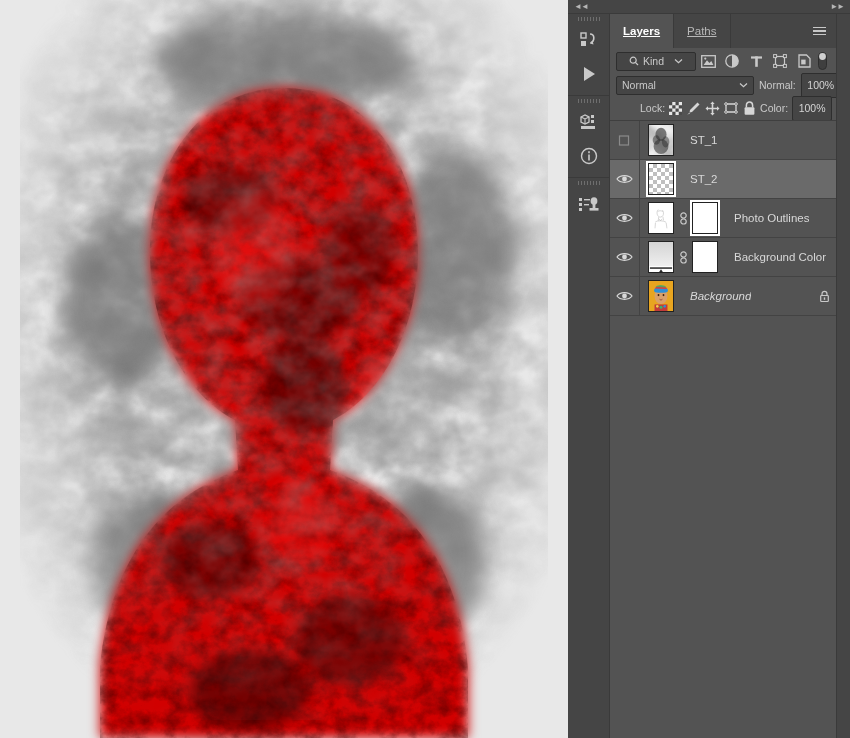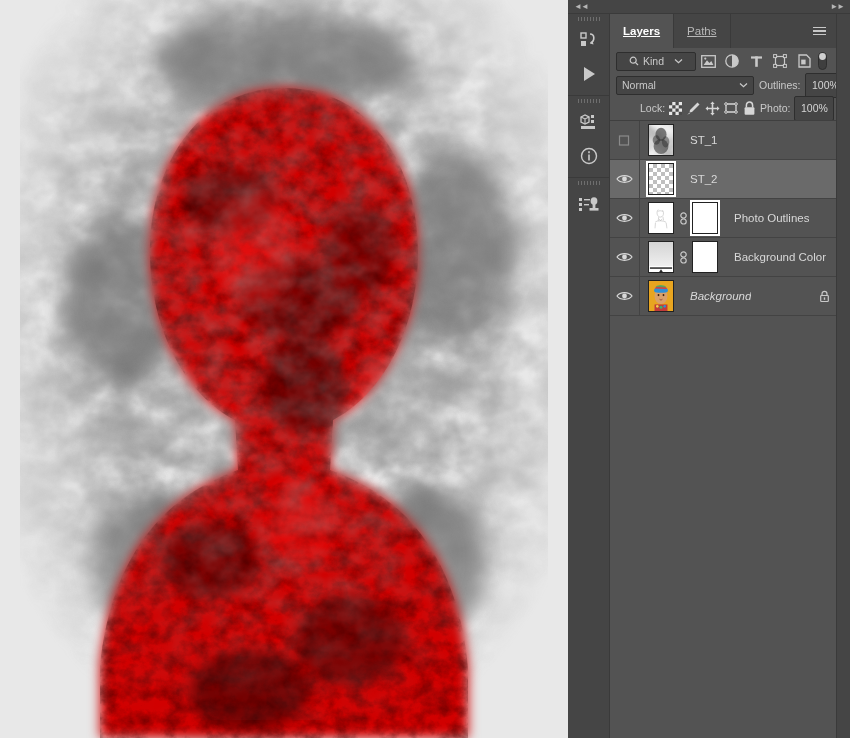--- a/index.html
+++ b/index.html
@@ -400,21 +400,21 @@
           </div>
         </div>
 
         <div id="blend-row">
           <div id="blend-select">
             <span class="lbl">Normal</span>
             <svg class="chev" width="9" height="6" viewBox="0 0 9 6">
               <path d="M1 1.5 L4.5 4.8 L8 1.5" fill="none" stroke="#c9c9c9" stroke-width="1.2"></path>
             </svg>
           </div>
-          <span class="fld-label">Outlines:</span>
+          <span class="fld-label">Normal:</span>
           <div class="num-box">100%</div>
           <div class="stepper">
             <svg width="8" height="5" viewBox="0 0 8 5">
               <path d="M0.8 1 L4 4 L7.2 1" fill="none" stroke="#c9c9c9" stroke-width="1.1"></path>
             </svg>
           </div>
         </div>
 
         <div id="lock-row">
           <span class="fld-label">Lock:</span>
@@ -454,21 +454,21 @@
               <circle cx="12" cy="11" r="1.3" fill="#535353" stroke="#d6d6d6" stroke-width="1"></circle>
             </svg>
           </div>
           <div class="lock-ico">
             <svg width="13" height="15" viewBox="0 0 13 15">
               <path d="M3.4 6.5 L3.4 4.3 C3.4 2.2 4.8 1 6.5 1 C8.2 1 9.6 2.2 9.6 4.3 L9.6 6.5" fill="none" stroke="#d6d6d6" stroke-width="1.5"></path>
               <rect x="1.6" y="6.3" width="9.8" height="7.4" rx="1" fill="#d6d6d6"></rect>
             </svg>
           </div>
 
-          <span class="fld-label" style="margin-left:auto;">Photo:</span>
+          <span class="fld-label" style="margin-left:auto;">Color:</span>
           <div class="num-box">100%</div>
           <div class="stepper">
             <svg width="8" height="5" viewBox="0 0 8 5">
               <path d="M0.8 1 L4 4 L7.2 1" fill="none" stroke="#c9c9c9" stroke-width="1.1"></path>
             </svg>
           </div>
         </div>
 
         <div id="layers-list">
 

